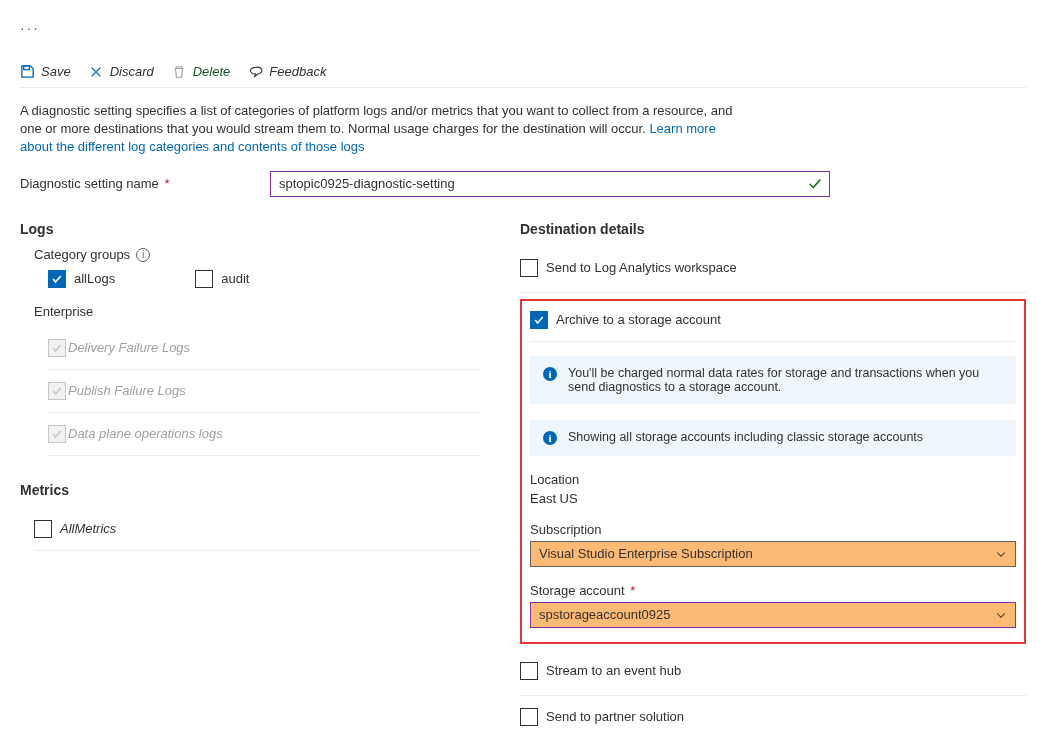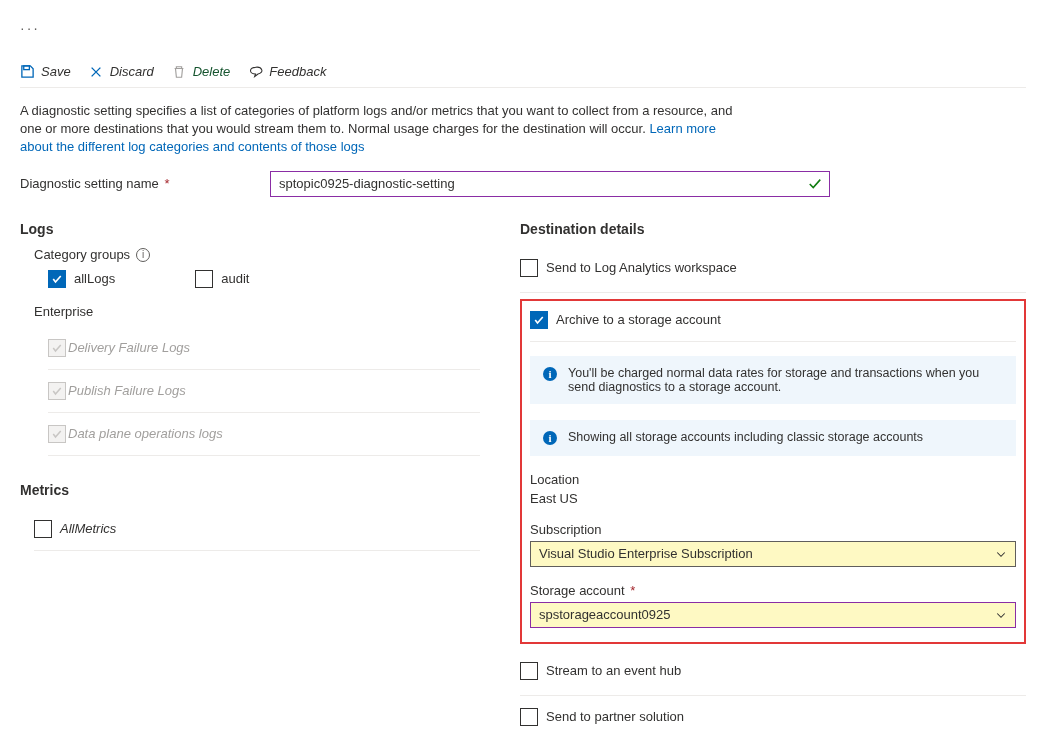--- a/index.html
+++ b/index.html
@@ -106,21 +106,21 @@
   .info-icon {
     width:16px; height:16px; flex-shrink:0;
   }
   .field-group { margin-top: 16px; }
   .field-group label { display:block; font-size:13px; margin-bottom:4px; }
   .select {
     width: 100%;
     height: 26px;
     border:1px solid #605e5c;
     padding: 2px 8px;
-    background:#fef9c3;
+    background:#fdba74;
     display:flex; align-items:center; justify-content:space-between;
     cursor:pointer;
   }
   .select.purple { border-color:#8a2da5; }
   .static-val { font-size:13px; margin-top:3px; }
   .info-circle {
     width:14px; height:14px; border:1px solid #605e5c; border-radius:50%; display:inline-flex; align-items:center; justify-content:center; font-size:10px; color:#605e5c;
   }
   svg { display:block; }
 </style>

